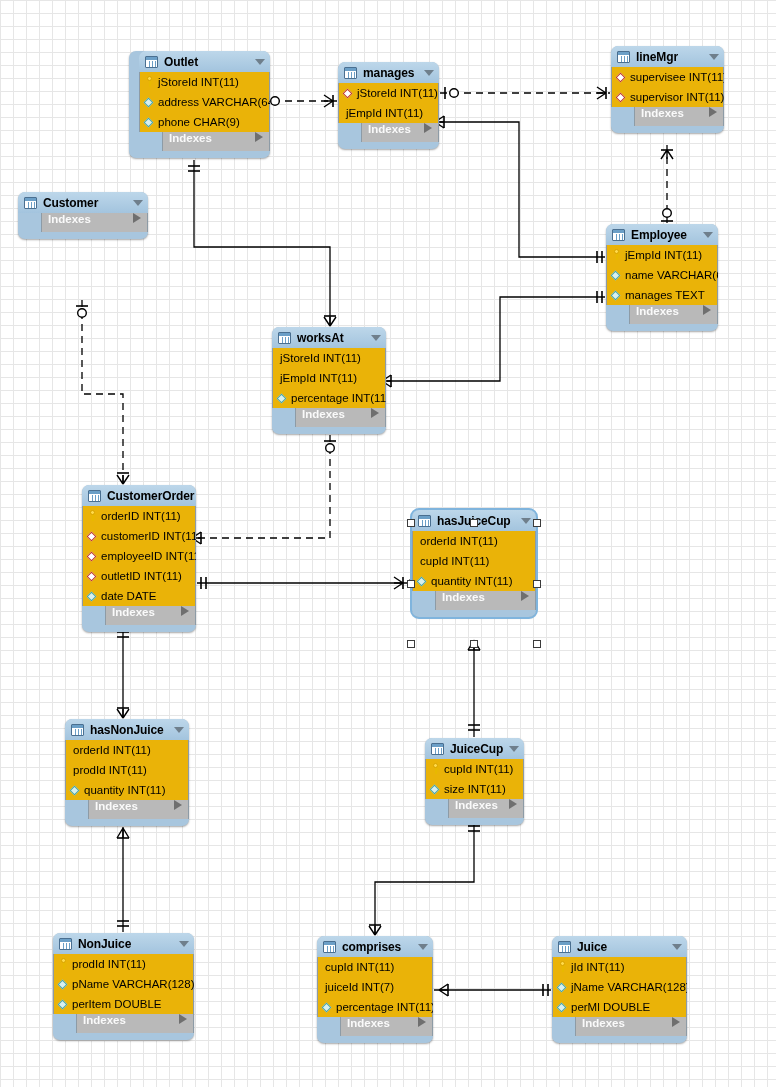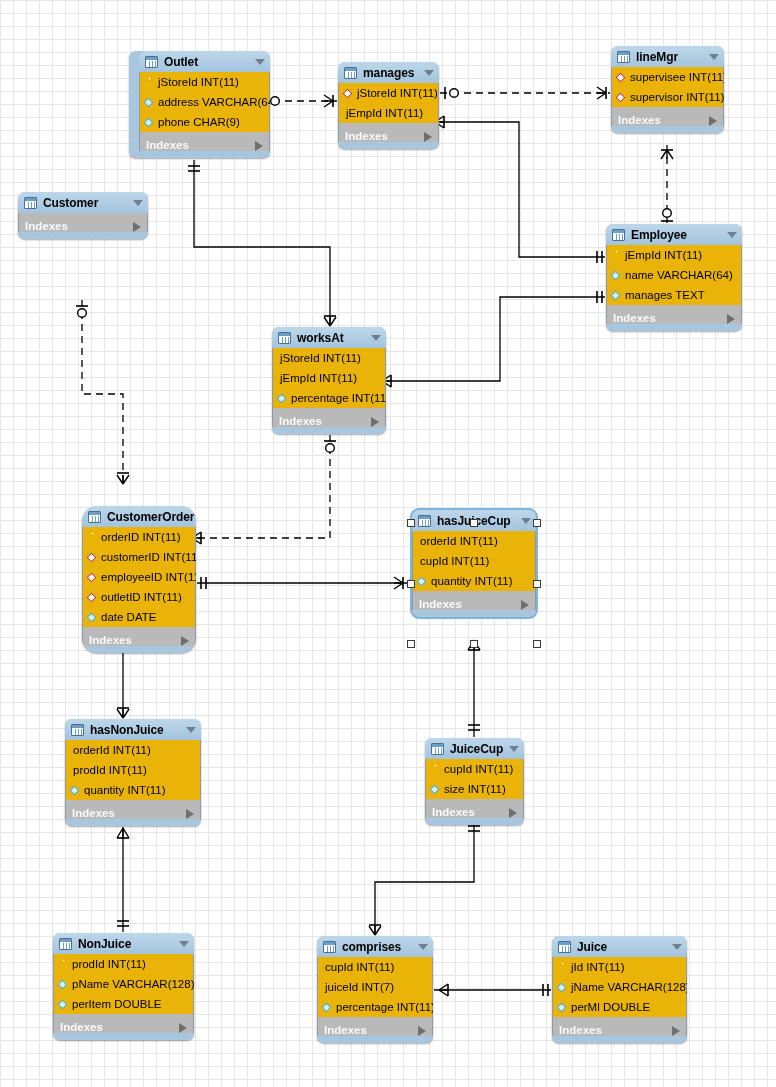--- a/index.html
+++ b/index.html
@@ -67,24 +67,25 @@
     background:#eab308;
     border-left:1px solid #8d9ba6;border-right:1px solid #8d9ba6;
   }
   .col{
     height:20px;display:flex;align-items:center;
     font-size:11.5px;color:#000;padding-left:4px;white-space:nowrap;
   }
   .col .ctext{margin-left:3px;}
   .col.plain .ctext{margin-left:0;padding-left:3px;}
   .idx{
-    height:19px;display:flex;align-items:flex-end;
+    height:19px;display:flex;align-items:flex-start;
     background:#b9b9b9;
     border-left:1px solid #8d9ba6;border-right:1px solid #8d9ba6;
     padding:0 6px 0 6px;
+    margin-left:23px;
   }
   .idx .ilbl{flex:1;font-size:11.5px;font-weight:bold;color:#fafafa;}
   .itri{width:0;height:0;border-top:5px solid transparent;border-bottom:5px solid transparent;border-left:8px solid #6f6f6f;}
 
   
   .fico{width:11px;height:12px;flex:none;position:relative;}
   .fico.key::before{
     content:"";position:absolute;left:3px;top:0;width:5px;height:5px;
     border:1.5px solid #d8a400;border-radius:50%;background:#ffd94a;box-sizing:border-box;
   }
@@ -308,21 +309,21 @@
         <div class="hdr">
           <span class="tico"></span>
           <span class="tname">Customer</span>
           <span class="caret"></span>
         </div>
         <div class="idx">
           <span class="ilbl">Indexes</span>
           <span class="itri"></span>
         </div>
       </div>
-      <div class="tbl" style="left: 606px; top: 224px; width: 136px;">
+      <div class="tbl" style="left: 606px; top: 224px; width: 112px;">
         <div class="hdr">
           <span class="tico"></span>
           <span class="tname">Employee</span>
           <span class="caret"></span>
         </div>
         <div class="cols">
           <div class="col">
             <span class="fico key"></span>
             <span class="ctext">jEmpId INT(11)</span>
           </div>
@@ -356,21 +357,21 @@
           <div class="col">
             <span class="fico dia"></span>
             <span class="ctext">percentage INT(11)</span>
           </div>
         </div>
         <div class="idx">
           <span class="ilbl">Indexes</span>
           <span class="itri"></span>
         </div>
       </div>
-      <div class="tbl" style="left: 82px; top: 506px; width: 114px; border-radius: 15px;">
+      <div class="tbl" style="left: 82px; top: 485px; width: 114px;">
         <div class="hdr">
           <span class="tico"></span>
           <span class="tname">CustomerOrder</span>
         </div>
         <div class="cols">
           <div class="col">
             <span class="fico key"></span>
             <span class="ctext">orderID INT(11)</span>
           </div>
           <div class="col">
@@ -419,21 +420,21 @@
         </div>
       </div>
       <div class="handle" style="left: 407px; top: 519px;"></div>
       <div class="handle" style="left: 470px; top: 519px;"></div>
       <div class="handle" style="left: 533px; top: 519px;"></div>
       <div class="handle" style="left: 407px; top: 579.5px;"></div>
       <div class="handle" style="left: 533px; top: 579.5px;"></div>
       <div class="handle" style="left: 407px; top: 640px;"></div>
       <div class="handle" style="left: 470px; top: 640px;"></div>
       <div class="handle" style="left: 533px; top: 640px;"></div>
-      <div class="tbl" style="left: 65px; top: 719px; width: 136px;">
+      <div class="tbl" style="left: 65px; top: 719px; width: 124px;">
         <div class="hdr">
           <span class="tico"></span>
           <span class="tname">hasNonJuice</span>
           <span class="caret"></span>
         </div>
         <div class="cols">
           <div class="col plain">
             <span class="ctext">orderId INT(11)</span>
           </div>
           <div class="col plain">

